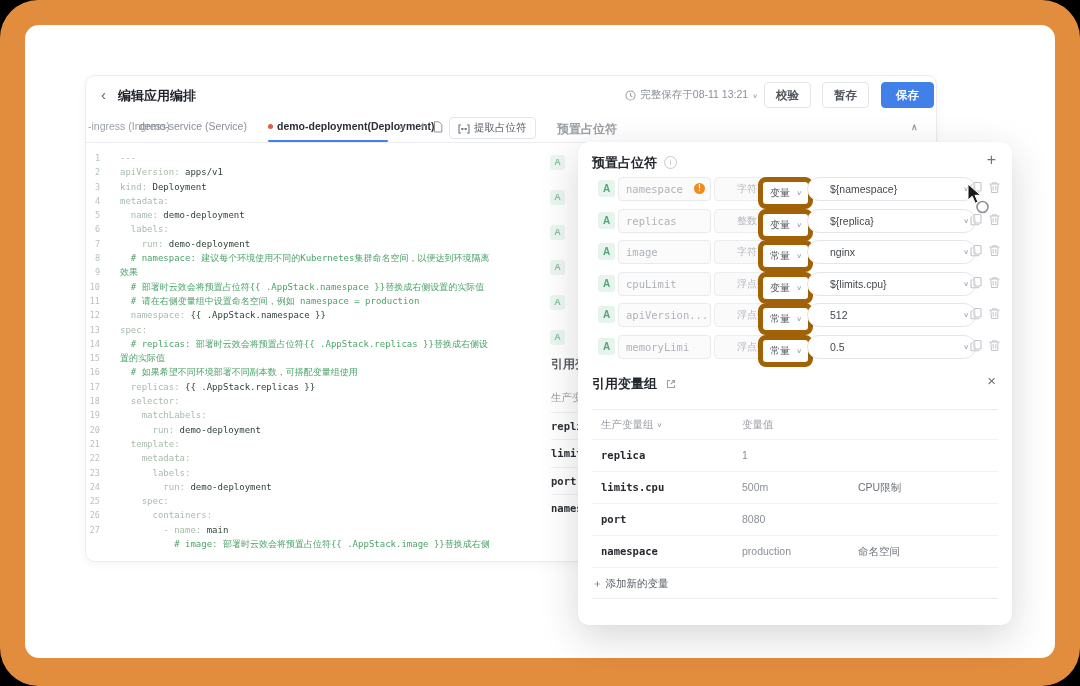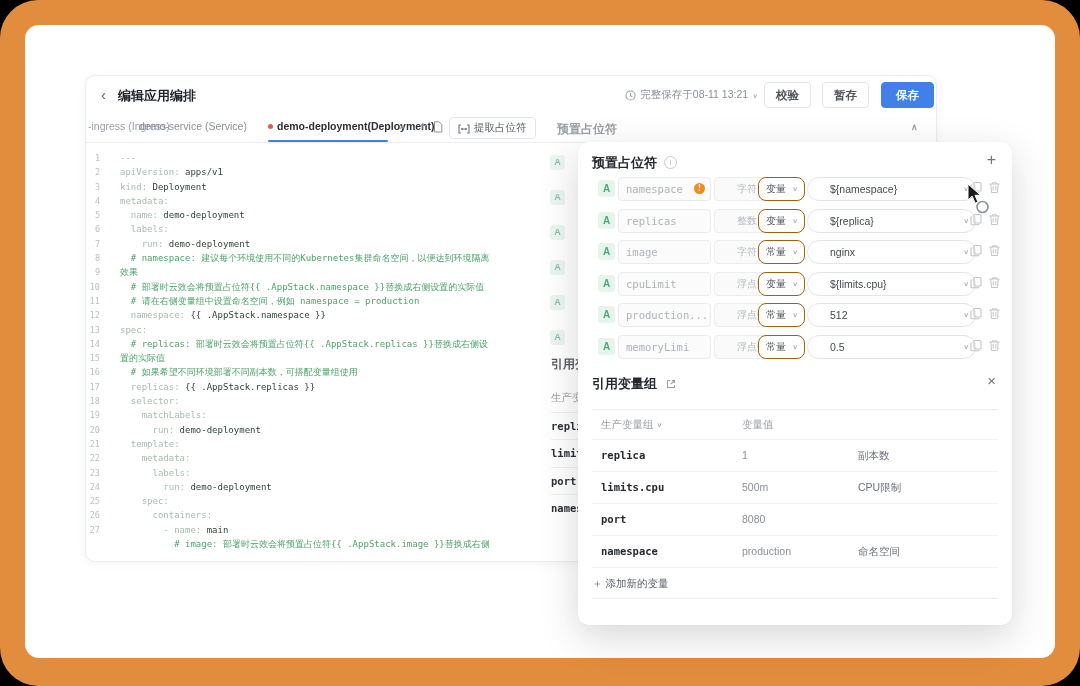--- a/index.html
+++ b/index.html
@@ -54,21 +54,21 @@
   .float-panel{position:absolute;left:553px;top:117px;width:434px;height:483px;background:#fff;border-radius:10px;box-shadow:0 12px 38px rgba(31,35,41,.18),0 0 1px rgba(0,0,0,.1);z-index:5;}
   .fp-title{position:absolute;left:14px;top:12px;font-size:13px;font-weight:bold;color:#24282e;}
   .info{position:absolute;left:86px;top:14px;width:11px;height:11px;border:1px solid #c6cad0;border-radius:50%;color:#b4b9c0;font-size:8px;text-align:center;line-height:11px;font-style:normal;}
   .fp-add{position:absolute;right:16px;top:9px;font-size:16px;color:#6f747c;cursor:pointer;}
 
   .ph-row{position:absolute;left:0;height:24px;width:100%;}
   .abadge{position:absolute;left:20px;top:3px;width:17px;height:17px;border-radius:3px;background:#e6f4ec;color:#53a57a;font-size:10px;font-weight:bold;text-align:center;line-height:17px;}
   .ph-name{position:absolute;left:40px;top:0;width:84px;height:22px;border:1px solid #e9eaec;background:#fbfbfc;border-radius:4px;font-size:10.5px;color:#aeb2b9;line-height:22px;padding-left:7px;overflow:hidden;white-space:nowrap;font-family:"DejaVu Sans Mono",monospace;}
   .warnb{position:absolute;right:5px;top:5px;width:11px;height:11px;border-radius:50%;background:#F08C1F;color:#fff;font-size:8px;font-weight:bold;text-align:center;line-height:11px;}
   .ph-type{position:absolute;left:136px;top:0;width:40px;height:22px;border:1px solid #ededef;background:#fafafb;border-radius:4px;font-size:10px;color:#b5b9bf;line-height:22px;padding-left:22px;white-space:nowrap;}
-  .ph-kind{position:absolute;left:180px;top:0;width:38px;height:22px;border:1px solid #a16207;background:#fff;border-radius:8px;font-size:10px;color:#4e535a;line-height:22px;padding-left:7px;cursor:pointer;}
+  .ph-kind{position:absolute;left:180px;top:0;width:38px;height:22px;border:5px solid #a16207;background:#fff;border-radius:8px;font-size:10px;color:#4e535a;line-height:22px;padding-left:7px;cursor:pointer;}
   .ph-value{position:absolute;left:229px;top:0;width:145px;height:22px;border:1px solid #e3e5e8;background:#fff;border-radius:12px;font-size:10.5px;color:#43484f;line-height:22px;padding-left:22px;cursor:pointer;white-space:nowrap;overflow:hidden;}
   .selch{position:absolute;right:6px;top:0;font-size:8px;color:#9aa0a8;}
   .rowic{position:absolute;top:4px;width:14px;height:14px;color:#c0c4ca;cursor:pointer;}
   .rowic.copy{left:392px;}
   .rowic.trash{left:410px;}
 
   .vg-hdrrow{position:absolute;left:14px;top:232px;right:14px;height:20px;}
   .vg-title{font-size:13px;font-weight:bold;color:#24282e;}
   .ext-icon{display:inline-block;margin-left:5px;color:#9aa0a8;}
   .vg-close{position:absolute;right:2px;top:-2px;font-size:15px;color:#6f747c;cursor:pointer;}
@@ -229,21 +229,21 @@
               </svg>
             </div>
             <div class="rowic trash">
               <svg width="13" height="13" viewBox="0 0 13 13">
                 <path d="M1.5 3 H11.5 M4.5 3 V1.8 H8.5 V3 M2.8 3 L3.5 11.5 H9.5 L10.2 3 M5.2 5 V9.5 M7.8 5 V9.5" fill="none" stroke="currentColor" stroke-width="1"></path>
               </svg>
             </div>
           </div>
           <div class="ph-row" style="top: 161px;">
             <span class="abadge">A</span>
-            <div class="ph-name">production...</div>
+            <div class="ph-name">apiVersion...</div>
             <div class="ph-type">浮点数<span class="chev selch">∨</span></div>
             <div class="ph-kind">常量<span class="chev selch">∨</span></div>
             <div class="ph-value">512<span class="chev selch">∨</span></div>
             <div class="rowic copy">
               <svg width="13" height="13" viewBox="0 0 13 13">
                 <rect x="4" y="1.5" width="7" height="8.5" rx="1" fill="none" stroke="currentColor" stroke-width="1.1"></rect>
                 <path d="M2.5 4 H1.8 A.8 .8 0 0 0 1 4.8 V11 A.8 .8 0 0 0 1.8 11.8 H8 A.8 .8 0 0 0 8.8 11" fill="none" stroke="currentColor" stroke-width="1.1"></path>
               </svg>
             </div>
             <div class="rowic trash">
@@ -283,21 +283,20 @@
 
       <div class="vg-table">
         <div class="vg-row head">
           <span><span>生产变量组</span> <b class="chev">∨</b></span>
           <span>变量值</span>
         </div>
         <div id="vg-body">
             <div class="vg-row">
               <span class="c-name">replica</span>
               <span class="c-val">1</span>
-              <span class="c-desc">副本数</span>
             </div>
             <div class="vg-row">
               <span class="c-name">limits.cpu</span>
               <span class="c-val">500m</span>
               <span class="c-desc">CPU限制</span>
             </div>
             <div class="vg-row">
               <span class="c-name">port</span>
               <span class="c-val">8080</span>
             </div>

